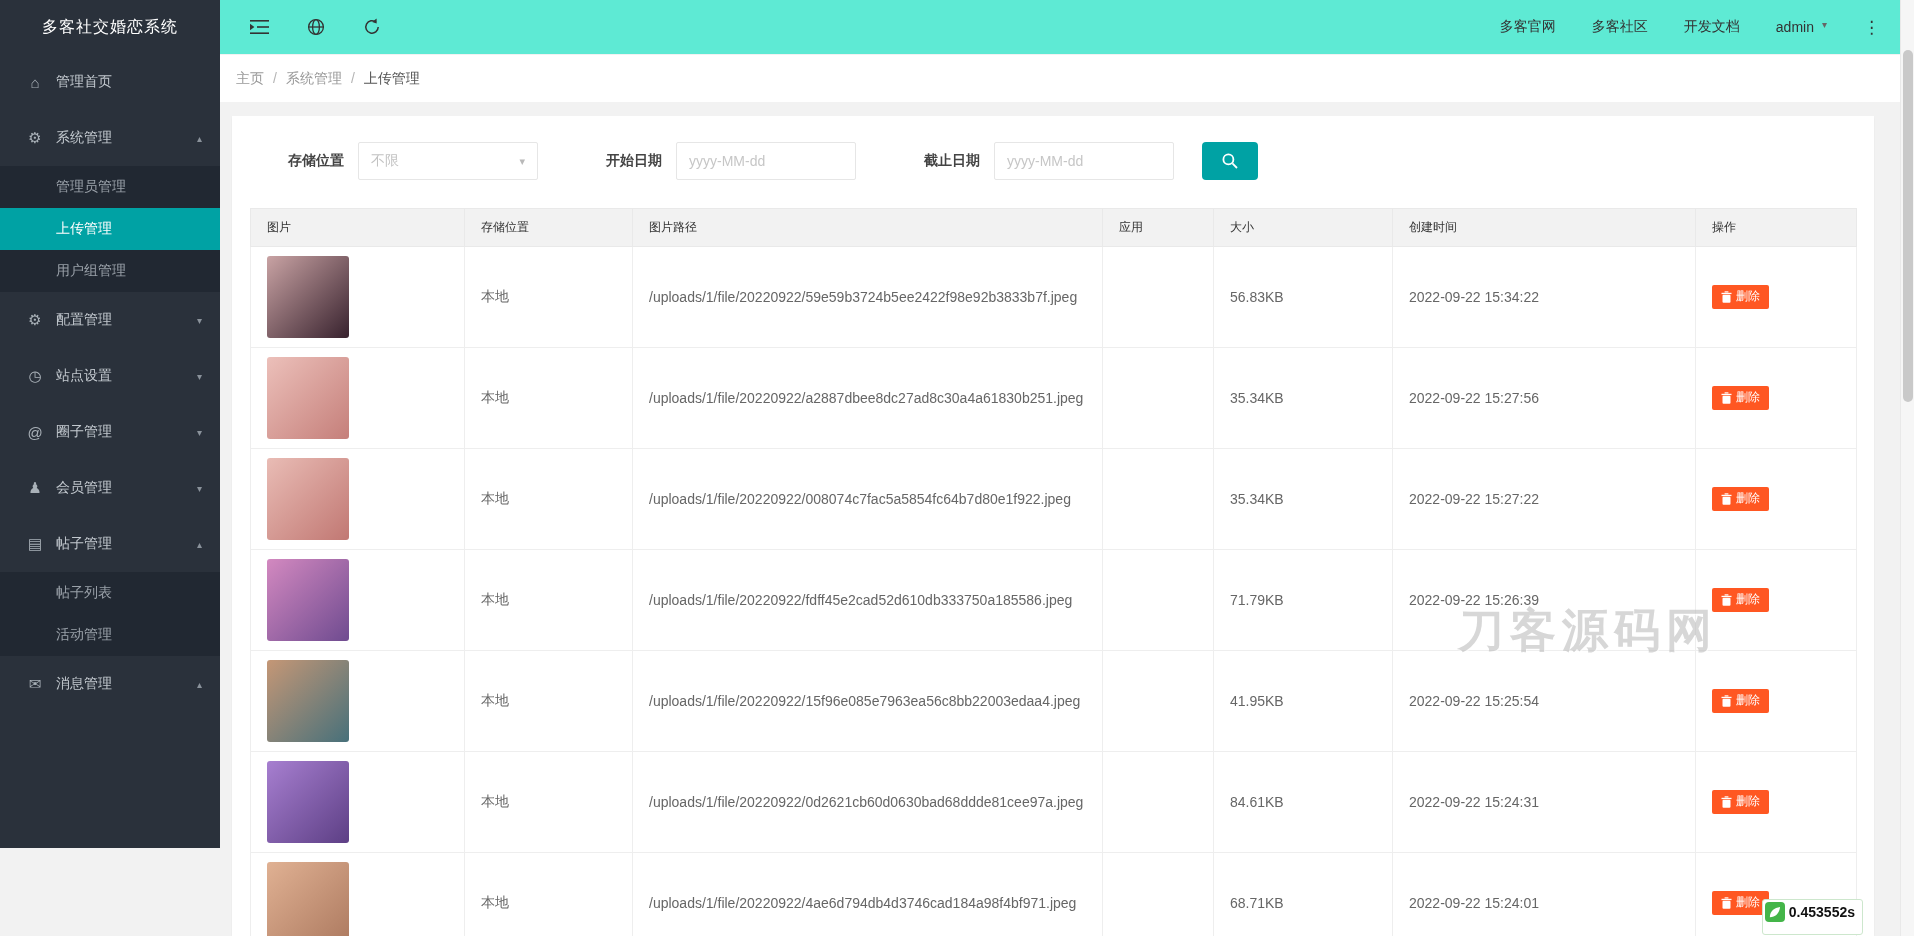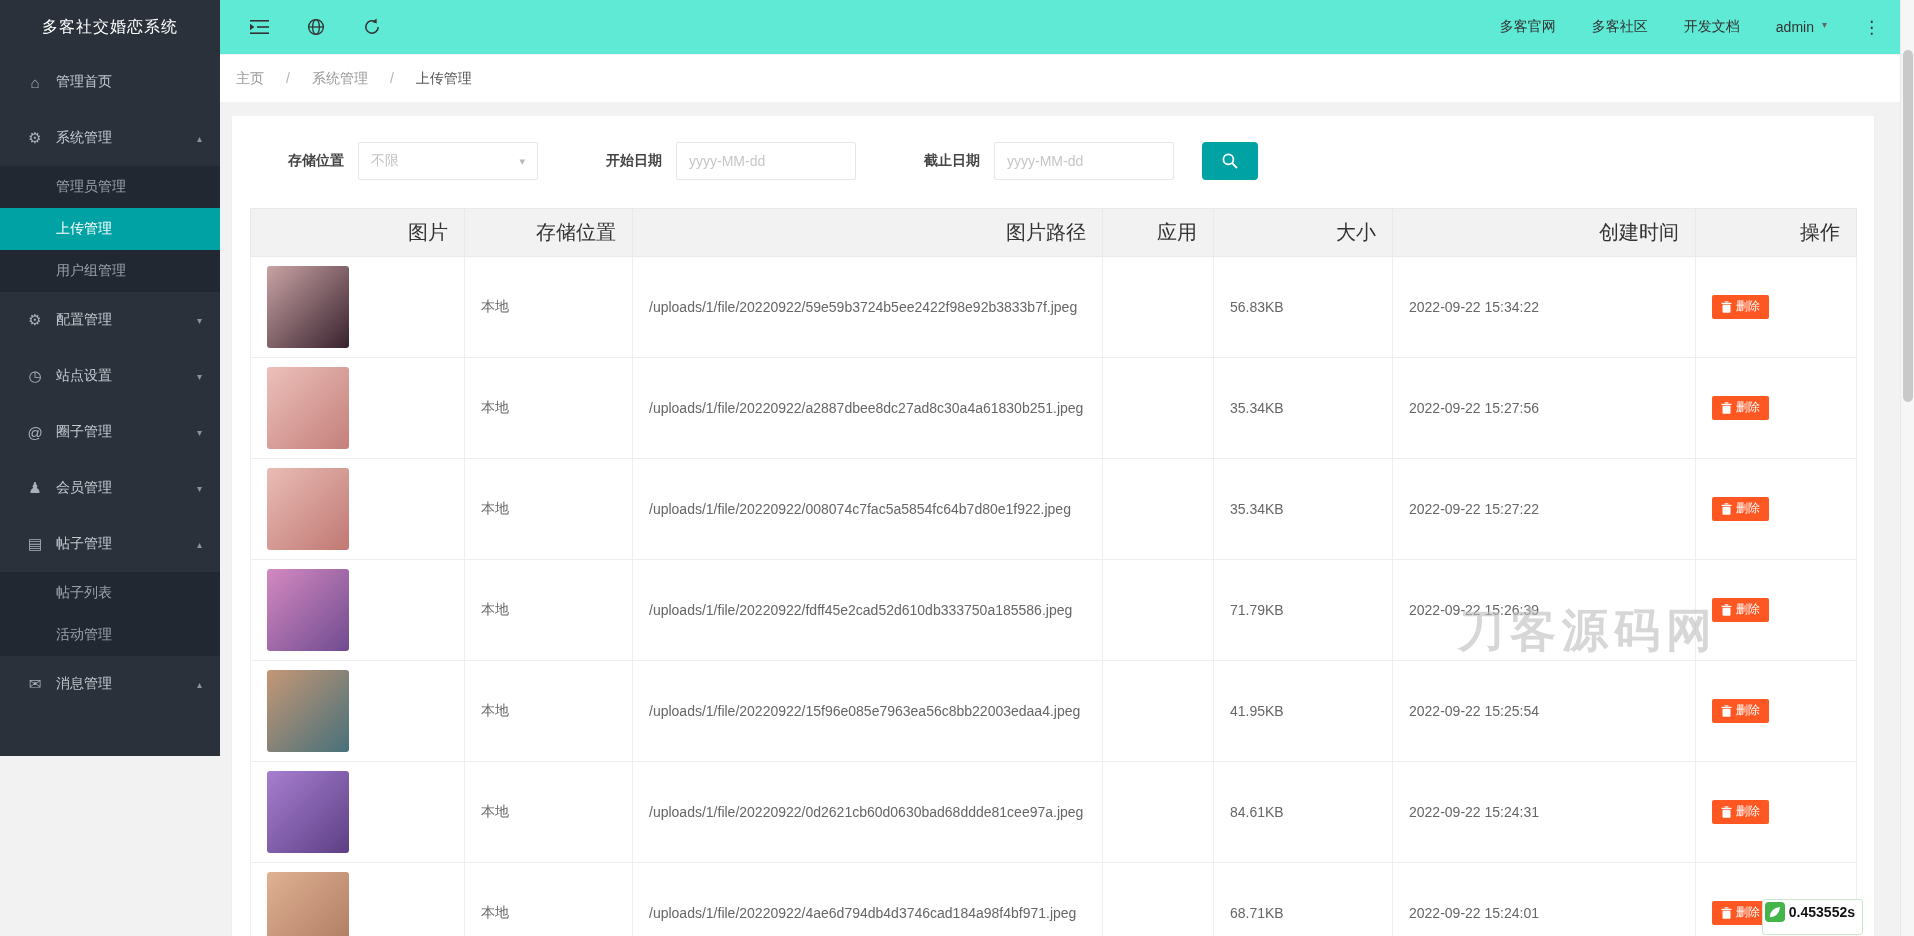--- a/index.html
+++ b/index.html
@@ -9,21 +9,21 @@
   *{margin:0;padding:0;box-sizing:border-box;}
   html,body{width:1914px;height:936px;}
   body{
     overflow:hidden;background:var(--page-bg);
     font-family:"Liberation Sans","DejaVu Sans",sans-serif;
     position:relative;cursor:default;
   }
   .shell{display:flex;width:100%;height:100%;}
 
   
-  .sidebar{width:220px;flex:none;height:756px;background:var(--sidebar);overflow:hidden;}
+  .sidebar{width:220px;flex:none;height:848px;background:var(--sidebar);overflow:hidden;}
   .sidebar-title{height:54px;color:#fff;font-size:16px;display:flex;align-items:center;justify-content:center;letter-spacing:1px;}
   .nav-item{height:56px;display:flex;align-items:center;padding:0 18px 0 24px;color:#c3c9cf;font-size:14px;cursor:pointer;}
   .nav-icon{width:22px;margin-right:10px;font-size:15px;color:#a9b1b8;text-align:center;flex:none;}
   .nav-caret{margin-left:auto;font-size:10px;color:#8a929a;}
   .subnav{background:var(--sidebar-sub);}
   .subnav-item{height:42px;display:flex;align-items:center;padding-left:56px;color:#9aa1a9;font-size:14px;cursor:pointer;}
   .subnav-item.active{background:var(--accent);color:#fff;}
 
   
   .content{flex:1;display:flex;flex-direction:column;height:936px;min-width:0;}
@@ -31,42 +31,42 @@
   .topbar{height:54px;background:#5eead4;display:flex;align-items:center;padding:0 34px 0 30px;flex:none;}
   .top-icons{display:flex;align-items:center;gap:38px;}
   .icon-btn{display:flex;align-items:center;cursor:pointer;}
   .top-right{margin-left:auto;display:flex;align-items:center;gap:36px;}
   .top-link{font-size:14px;color:#333;text-decoration:none;cursor:pointer;}
   .top-user{display:flex;gap:8px;font-size:14px;color:#333;cursor:pointer;}
   .user-caret{font-size:10px;color:#666;}
   .more-dots{font-size:17px;color:#333;cursor:pointer;line-height:1;}
 
   .breadcrumb-bar{height:48px;background:#fff;border-top:1px solid #f2f2f2;display:flex;align-items:center;padding-left:16px;flex:none;}
-  .breadcrumb{display:flex;align-items:flex-start;gap:22px;font-size:14px;}
+  .breadcrumb{display:flex;align-items:flex-start;gap:9px;font-size:14px;}
   .bc-item{color:#999;cursor:pointer;}
   .bc-sep{color:#b5b5b5;}
   .bc-current{color:#555;cursor:default;}
 
   .main{flex:1;padding:14px 40px 0 12px;overflow:hidden;}
   .card{background:#fff;height:100%;padding:16px 18px 0 18px;box-shadow:0 1px 2px rgba(0,0,0,.05);}
 
   
   .filter-bar{display:flex;align-items:center;margin:10px 0 28px 38px;}
   .f-label{font-size:14px;font-weight:bold;color:#444;margin-right:14px;white-space:nowrap;}
   .f-gap{margin-left:68px;}
   .select-box{width:180px;height:38px;border:1px solid #e6e6e6;border-radius:2px;background:#fff;display:flex;align-items:center;justify-content:space-between;padding:0 12px;cursor:pointer;}
   .select-value{font-size:14px;color:#c2c2c2;}
   .select-caret{font-size:11px;color:#b9b9b9;}
   .date-input{width:180px;height:38px;border:1px solid #e6e6e6;border-radius:2px;padding:0 12px;font-size:14px;color:#666;outline:none;background:#fff;font-family:inherit;}
   .date-input::placeholder{color:#c6c6c6;}
   .search-btn{margin-left:28px;width:56px;height:38px;background:var(--accent);border:none;border-radius:4px;display:flex;align-items:center;justify-content:center;cursor:pointer;}
 
   
   .upload-table{border-collapse:collapse;table-layout:fixed;width:1606px;max-width:100%;}
-  .upload-table th{background:#f2f2f2;border:1px solid #e9e9e9;font-weight:normal;text-align:right;font-size:20px;color:#333;padding:10px 16px;}
+  .upload-table th{background:#f2f2f2;border:1px solid #e9e9e9;font-weight:normal;text-align:left;font-size:12px;color:#333;padding:10px 16px;}
   .upload-table td{border:1px solid #eee;font-size:14px;color:#666;padding:9px 16px;vertical-align:middle;overflow:hidden;white-space:nowrap;}
   .thumb{width:82px;height:82px;border-radius:3px;background:#ddd;}
   .btn-delete{display:inline-flex;align-items:center;gap:4px;background:var(--danger);color:#fff;border:none;border-radius:2px;padding:5px 9px;font-size:12px;cursor:pointer;font-family:inherit;line-height:1.1;}
 
   
   .watermark{position:absolute;left:1458px;top:600px;font-size:46px;font-weight:bold;color:#bdbdbd;opacity:.6;letter-spacing:6px;pointer-events:none;text-shadow:1px 1px 0 #fff;z-index:5;}
   .timer-badge{position:absolute;right:51px;bottom:1px;display:flex;align-items:center;gap:4px;background:#fff;border:1px solid #cde7cd;border-radius:3px;padding:2px 7px 12px 2px;z-index:6;}
   .leaf-box{width:20px;height:20px;background:var(--timer-green);border-radius:4px;display:flex;align-items:center;justify-content:center;}
   .timer-text{font-size:14px;font-weight:bold;color:#111;}
   .scrollbar{position:absolute;right:0;top:0;width:14px;height:936px;background:#f6f6f6;border-left:1px solid #e9e9e9;z-index:7;}

